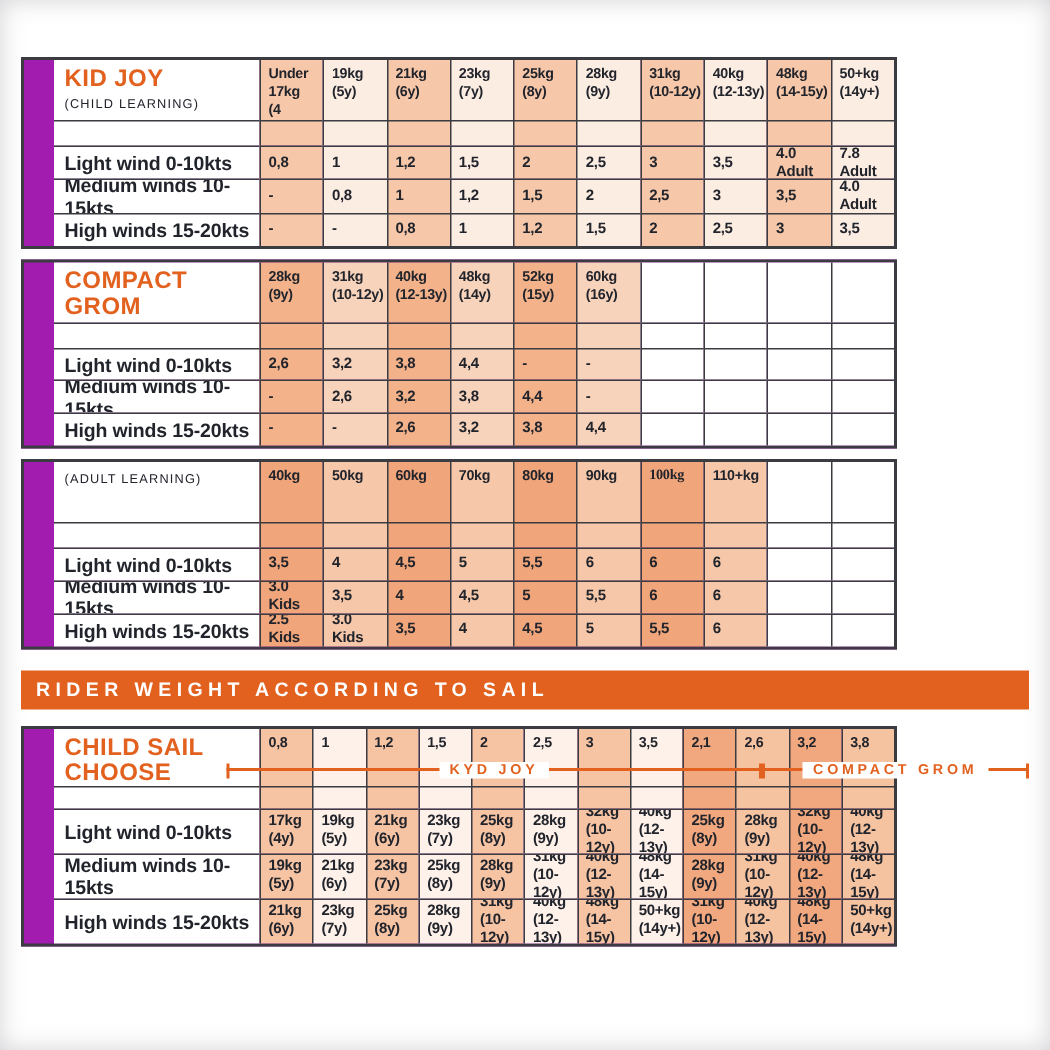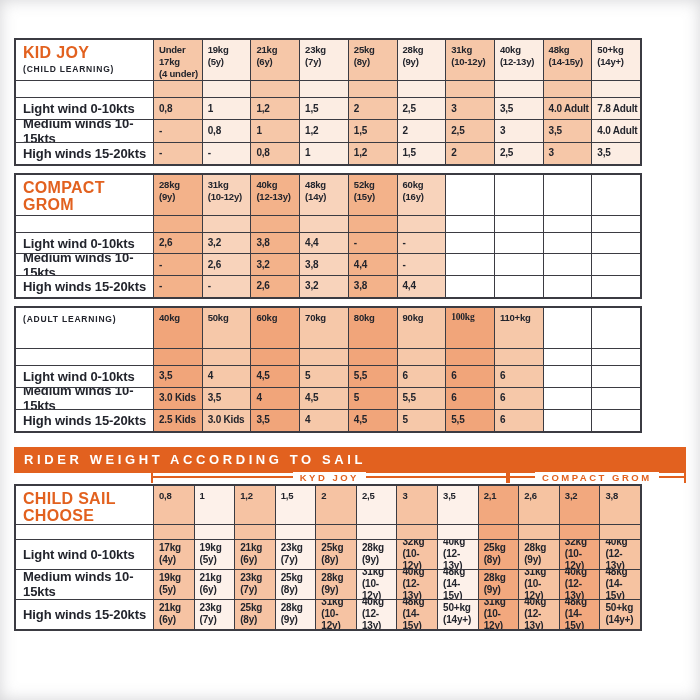--- a/index.html
+++ b/index.html
@@ -19,51 +19,51 @@
   .bar {
     height:26px; background:#e2611f; color:#fff;
     display:flex; align-items:center; padding-left:10px;
     font-weight:bold; font-size:13px; letter-spacing:3.6px;
     margin-bottom:6px;
   }
   .bar.bar2 { margin-top:14px; margin-bottom:0; }
 
   .tbl {
     display:grid; border:2px solid #3b3b42; background:#a21caf;
-    margin-bottom:7px; width:628px;
+    margin-bottom:7px; width:584px;padding-left:20px;
   }
   .cell {
     overflow:hidden; background:#fff; color:#22242c;
     font-weight:bold;
   }
   .cell.bl { border-left:1.5px solid #3b3b42; }
   .cell.bt { border-top:1.5px solid #3b3b42; }
 
   .title-cell { padding:4px 4px 0 7px; }
   .title-cell .t1 { color:#e2611f; font-size:16px; font-weight:bold; letter-spacing:.3px; line-height:1.1; }
-  .title-cell .t2 { color:#22242c; font-size:8.5px; font-weight:bold; letter-spacing:.8px; margin-top:2px; }
+  .title-cell .t2 { color:#22242c; font-size:8.5px; font-weight:normal; letter-spacing:.8px; margin-top:2px; }
 
   .head {
     font-size:9.5px; letter-spacing:-0.2px; line-height:1.25;
     padding:4px 2px 0 5px; white-space:pre-line;
   }
   .rlabel {
     font-size:13px; display:flex; align-items:center;
     padding-left:7px; letter-spacing:-0.1px;
   }
   .val {
     font-size:10px; display:flex; align-items:center;
     padding-left:5px; white-space:pre-line; line-height:1.2;
     letter-spacing:-0.2px;
   }
 
   .bracket-row {
     height:11px; margin-left:137px; display:flex; position:relative;
   }
-  .bgrp { position:relative; height:100%; }
+  .bgrp { position:relative; height:100%;margin-top:36px; }
   .bgrp .line {
     position:absolute; left:0; right:0; top:3px; height:2px; background:#e2611f;
   }
   .bgrp .tick {
     position:absolute; top:0; width:2px; height:10px; background:#e2611f;
   }
   .bgrp .tick.l { left:0; } .bgrp .tick.r { right:0; }
   .bgrp .btxt {
     position:absolute; left:0; right:0; top:-1px; text-align:center; z-index:1;
     font-size:9.5px; font-weight:bold; color:#e2611f; letter-spacing:2.5px;

